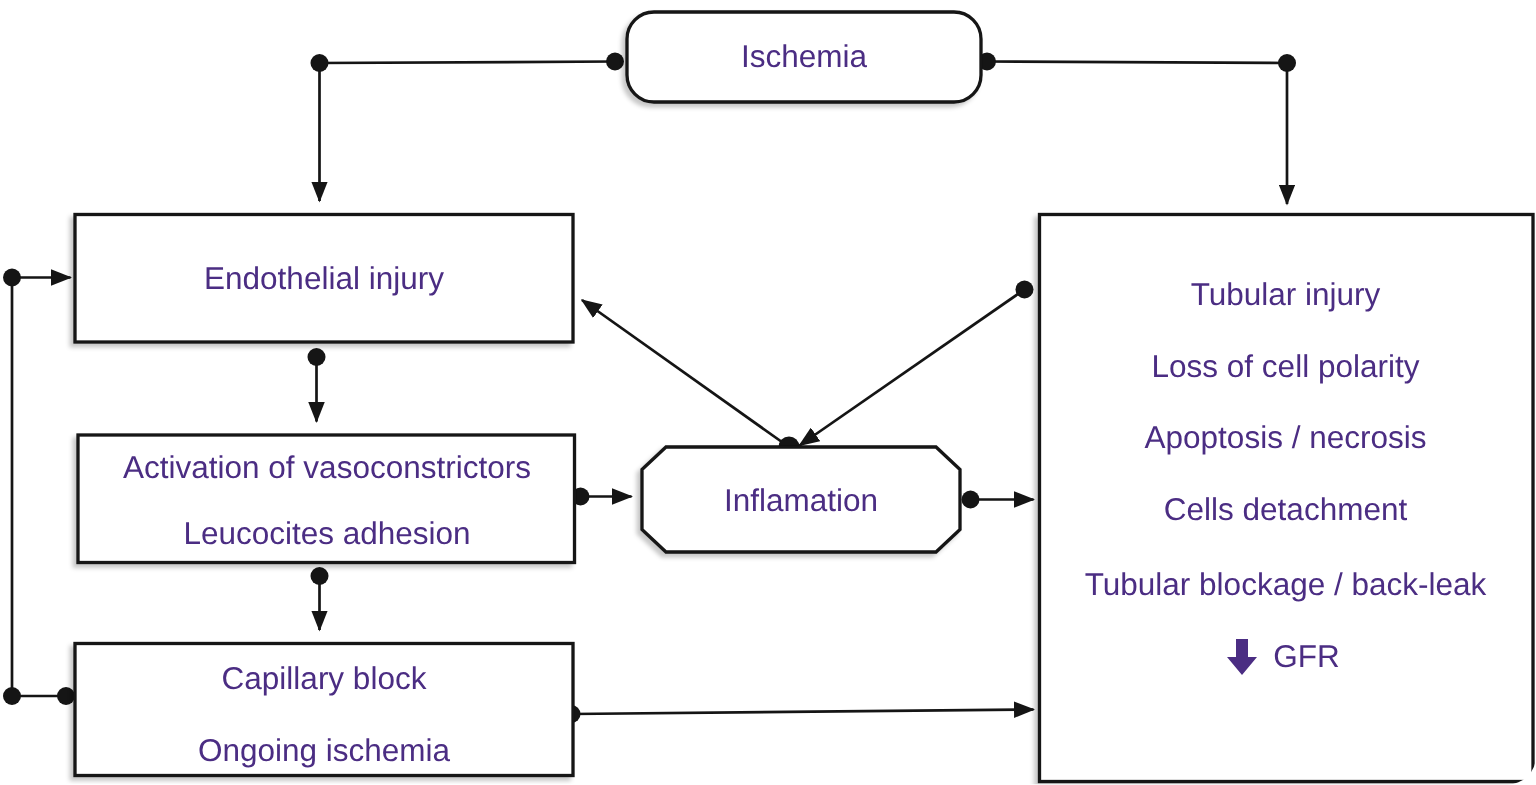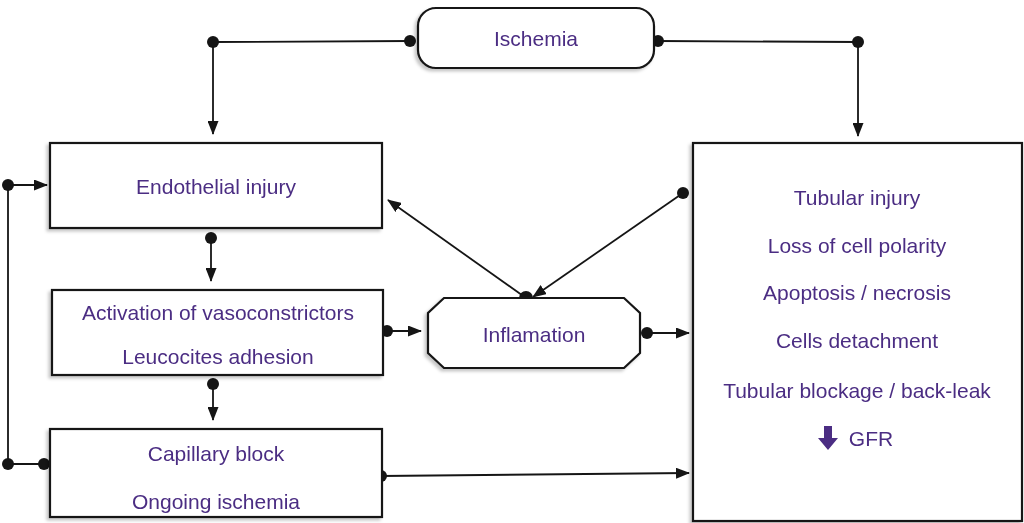--- a/index.html
+++ b/index.html
@@ -7,20 +7,21 @@
     padding: 0;
     background: #ffffff;
   }
   .stage {
     position: relative;
     width: 1024px;
     height: 523px;
     background: var(--bg-color, #ffffff);
     overflow: hidden;
     font-family: "Liberation Sans", "DejaVu Sans", sans-serif;
+    border-radius: 19px;
   }
   svg { display: block; }
   .node-shape {
     fill: #ffffff;
     stroke: var(--line-color, #151515);
     stroke-width: 2.2;
     filter: url(#boxshadow);
   }
   .node-label {
     fill: var(--text-color, #4b2d83);

